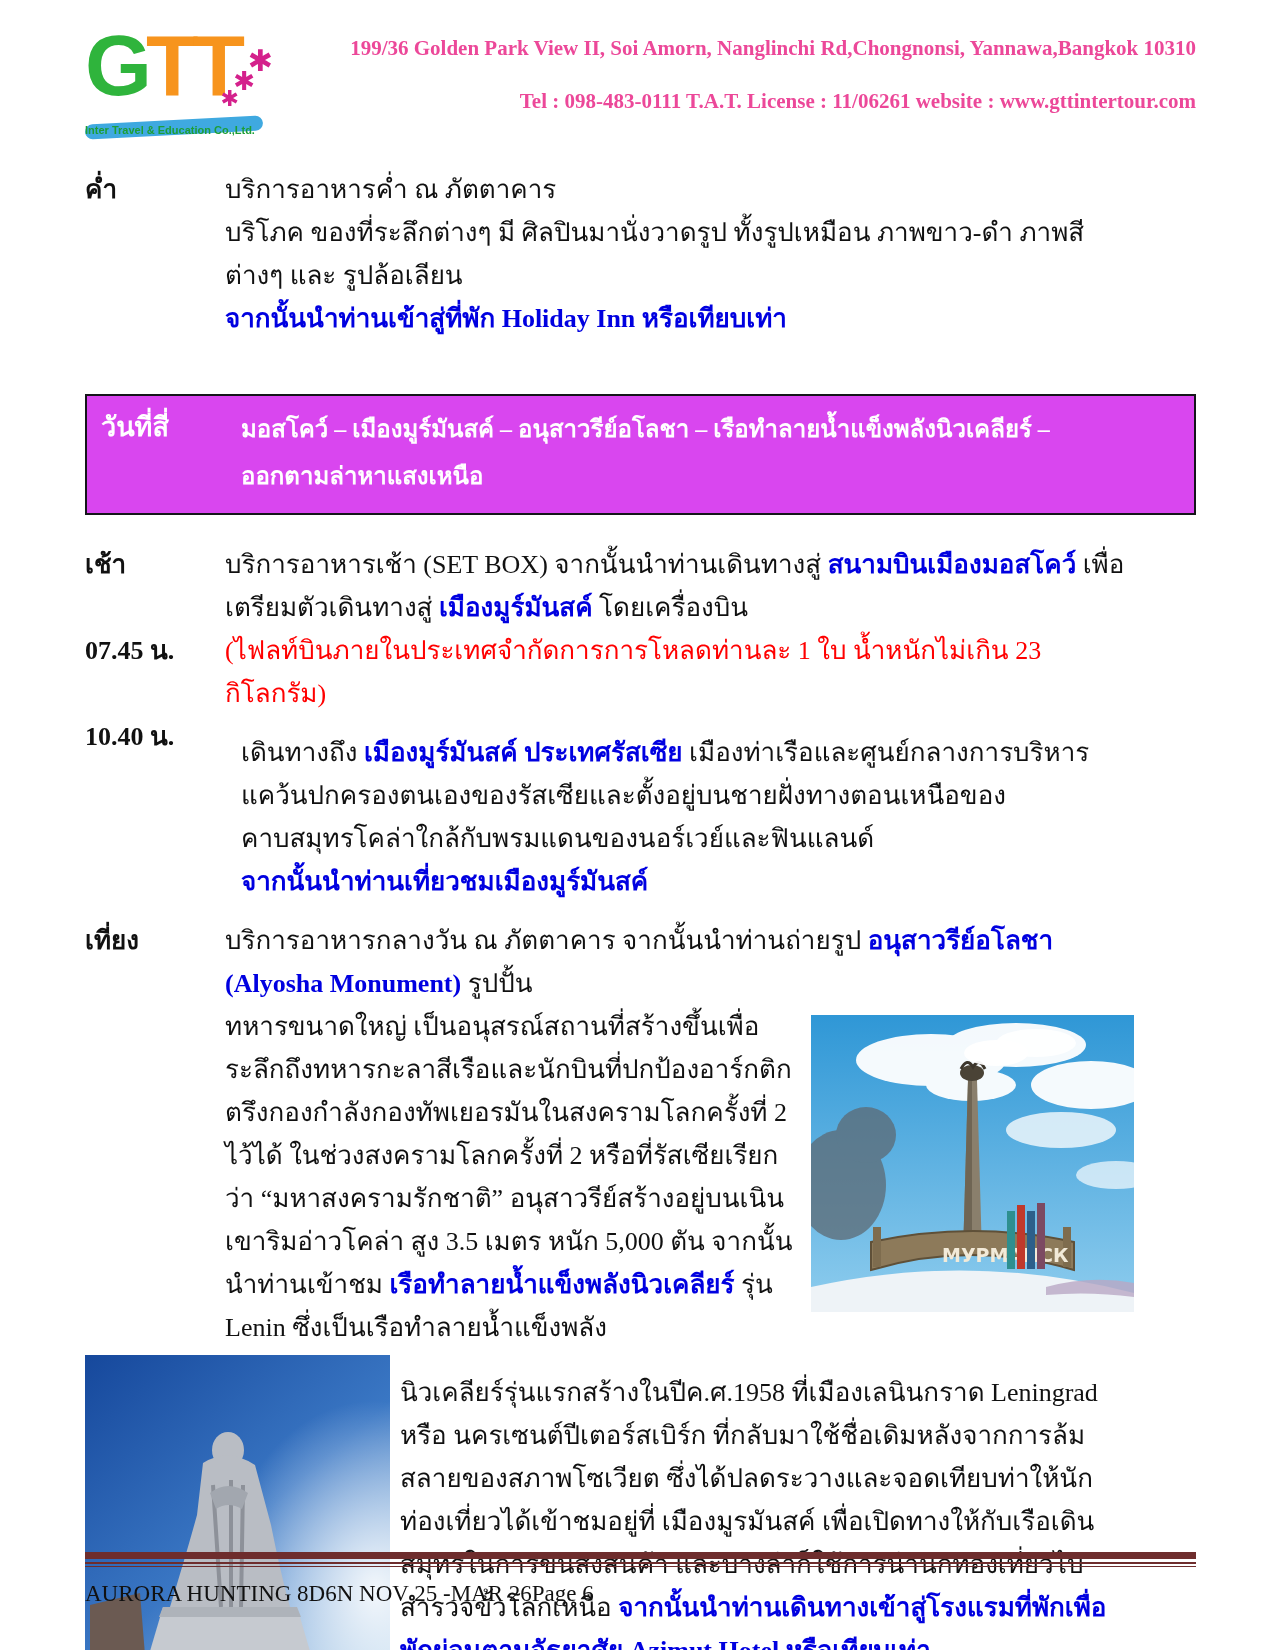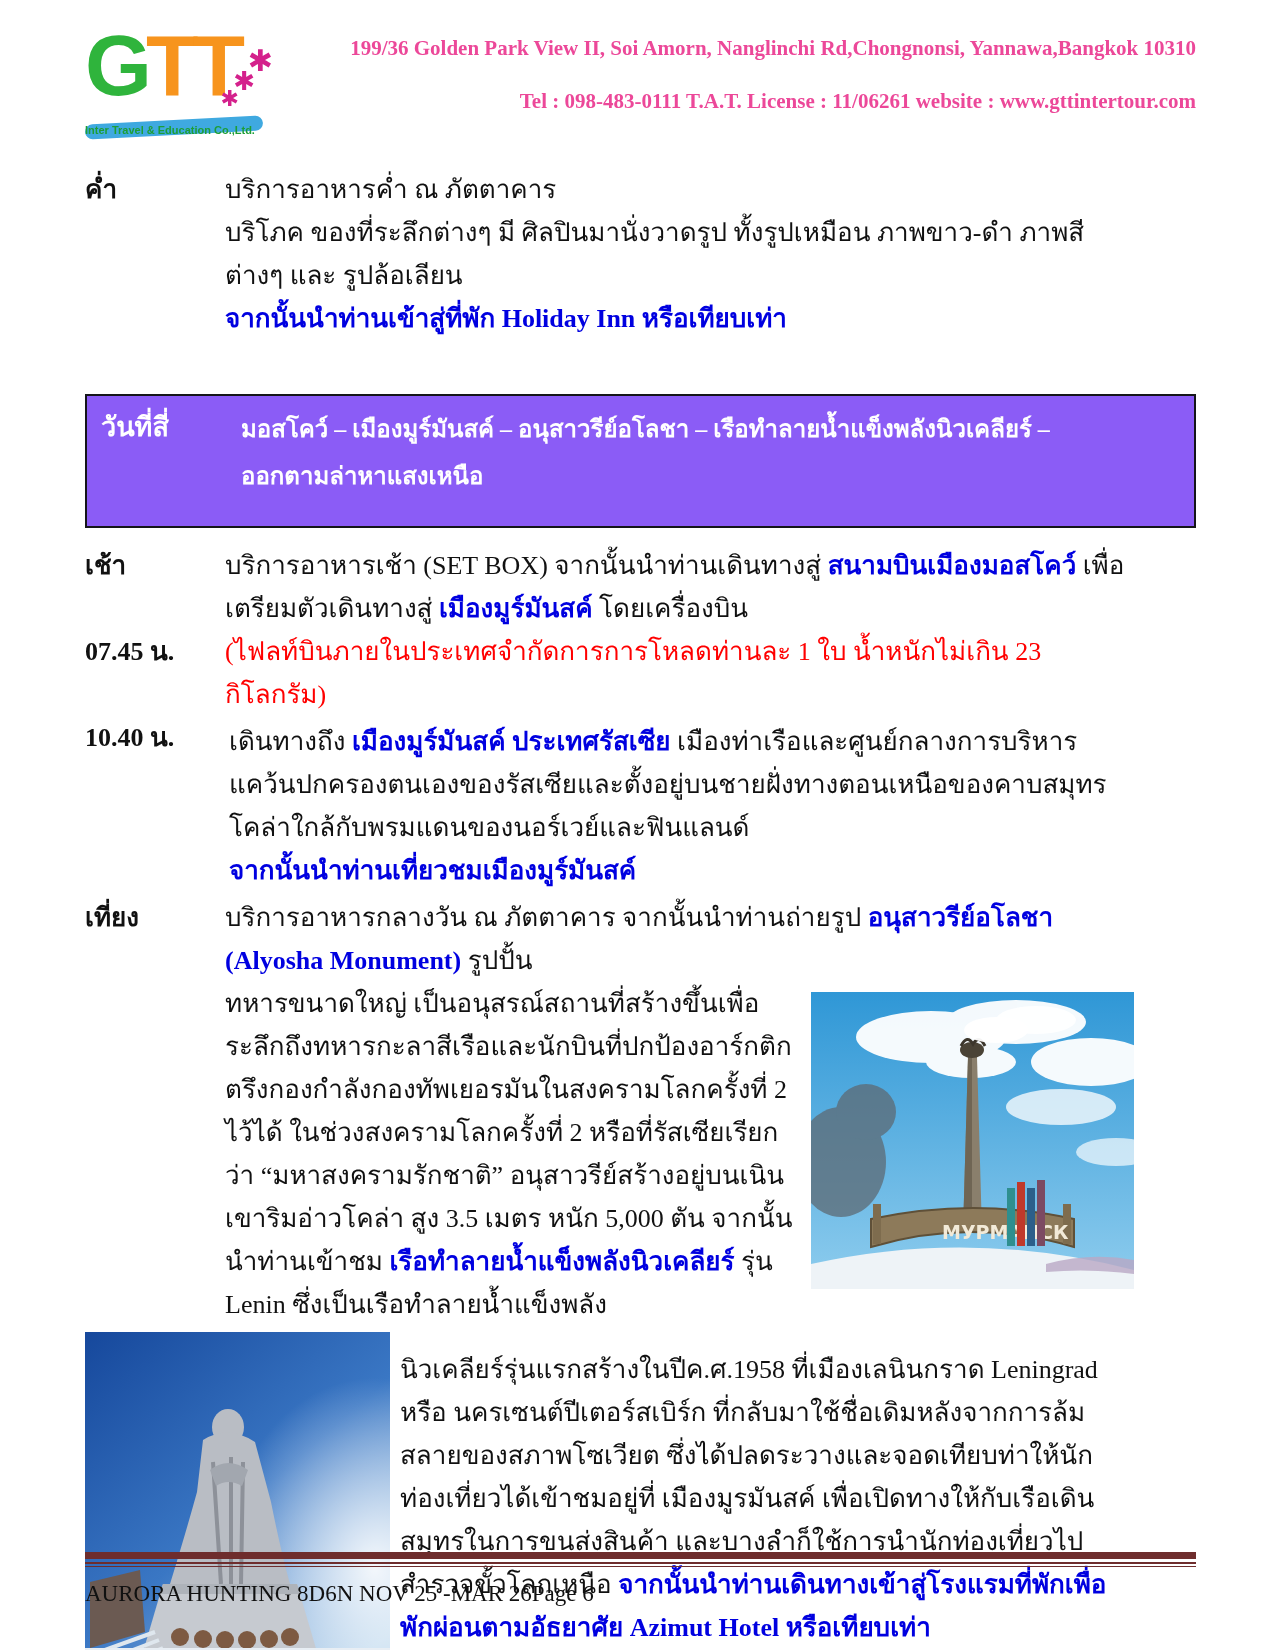--- a/index.html
+++ b/index.html
@@ -29,24 +29,24 @@
   .addr-line2{margin-top:28px;}
   .bluebold{color:#0000e0;font-weight:bold;}
   .red{color:#ff0000;}
   .body-area{position:absolute;top:168px;left:85px;right:79px;}
   .line,.para{font-size:26px;line-height:43px;}
   .row{display:flex;}
   .label-col{width:140px;flex:0 0 140px;font-weight:bold;font-size:26px;line-height:43px;}
   .content-col{flex:1;padding-right:62px;}
   
   .banner{
-    margin-top:54px;margin-bottom:16px;
-    background:#8b5cf6;border:2px solid #15151a;
+    margin-top:54px;margin-bottom:28px;
+    background:#d946ef;border:2px solid #15151a;
     color:#fff;display:flex;
-    padding:10px 0 26px 0;
+    padding:10px 0 13px 0;
   }
   .banner .label-col{color:#fff;padding-left:14px;font-size:27px;}
   .banner-title{font-weight:bold;font-size:24px;line-height:47px;padding-right:20px;}
   
   .img-right{float:right;width:323px;height:297px;margin:10px 0 8px 14px;}
   .img-right svg,.img-left svg{display:block;width:100%;height:100%;}
   .lower-row{display:flex;margin-top:6px;}
   .img-left{flex:0 0 305px;width:305px;height:380px;margin-right:10px;}
   .lower-text{flex:1;padding-top:16px;padding-right:62px;}
   
@@ -117,21 +117,21 @@
     <div class="row">
       <div class="label-col">07.45 น.</div>
       <div class="content-col">
         <p class="para red" style="margin:0">(ไฟลท์บินภายในประเทศจำกัดการการโหลดท่านละ 1 ใบ น้ำหนักไม่เกิน 23 กิโลกรัม)</p>
       </div>
     </div>
 
     <div class="row">
       <div class="label-col">10.40 น.</div>
       <div class="content-col">
-        <p class="para" style="margin:4px"><span>เดินทางถึง </span><span class="bluebold">เมืองมูร์มันสค์ ประเทศรัสเซีย</span><span> เมืองท่าเรือและศูนย์กลางการบริหารแคว้นปกครองตนเองของรัสเซียและตั้งอยู่บนชายฝั่งทางตอนเหนือของคาบสมุทรโคล่าใกล้กับพรมแดนของนอร์เวย์และฟินแลนด์ </span><br><span class="bluebold">จากนั้นนำท่านเที่ยวชมเมืองมูร์มันสค์</span></p>
+        <p class="para" style="margin:16px"><span>เดินทางถึง </span><span class="bluebold">เมืองมูร์มันสค์ ประเทศรัสเซีย</span><span> เมืองท่าเรือและศูนย์กลางการบริหารแคว้นปกครองตนเองของรัสเซียและตั้งอยู่บนชายฝั่งทางตอนเหนือของคาบสมุทรโคล่าใกล้กับพรมแดนของนอร์เวย์และฟินแลนด์ </span><br><span class="bluebold">จากนั้นนำท่านเที่ยวชมเมืองมูร์มันสค์</span></p>
       </div>
     </div>
 
     <div class="row">
       <div class="label-col">เที่ยง</div>
       <div class="content-col">
         <p class="para" style="margin:0"><span>บริการอาหารกลางวัน ณ ภัตตาคาร จากนั้นนำท่านถ่ายรูป </span><span class="bluebold">อนุสาวรีย์อโลชา (Alyosha Monument)</span><span> รูปปั้น</span></p>
         <div>
           <figure class="img-right" style="margin:10px 0 8px 14px;">
             <svg viewBox="0 0 323 297" preserveAspectRatio="none">

